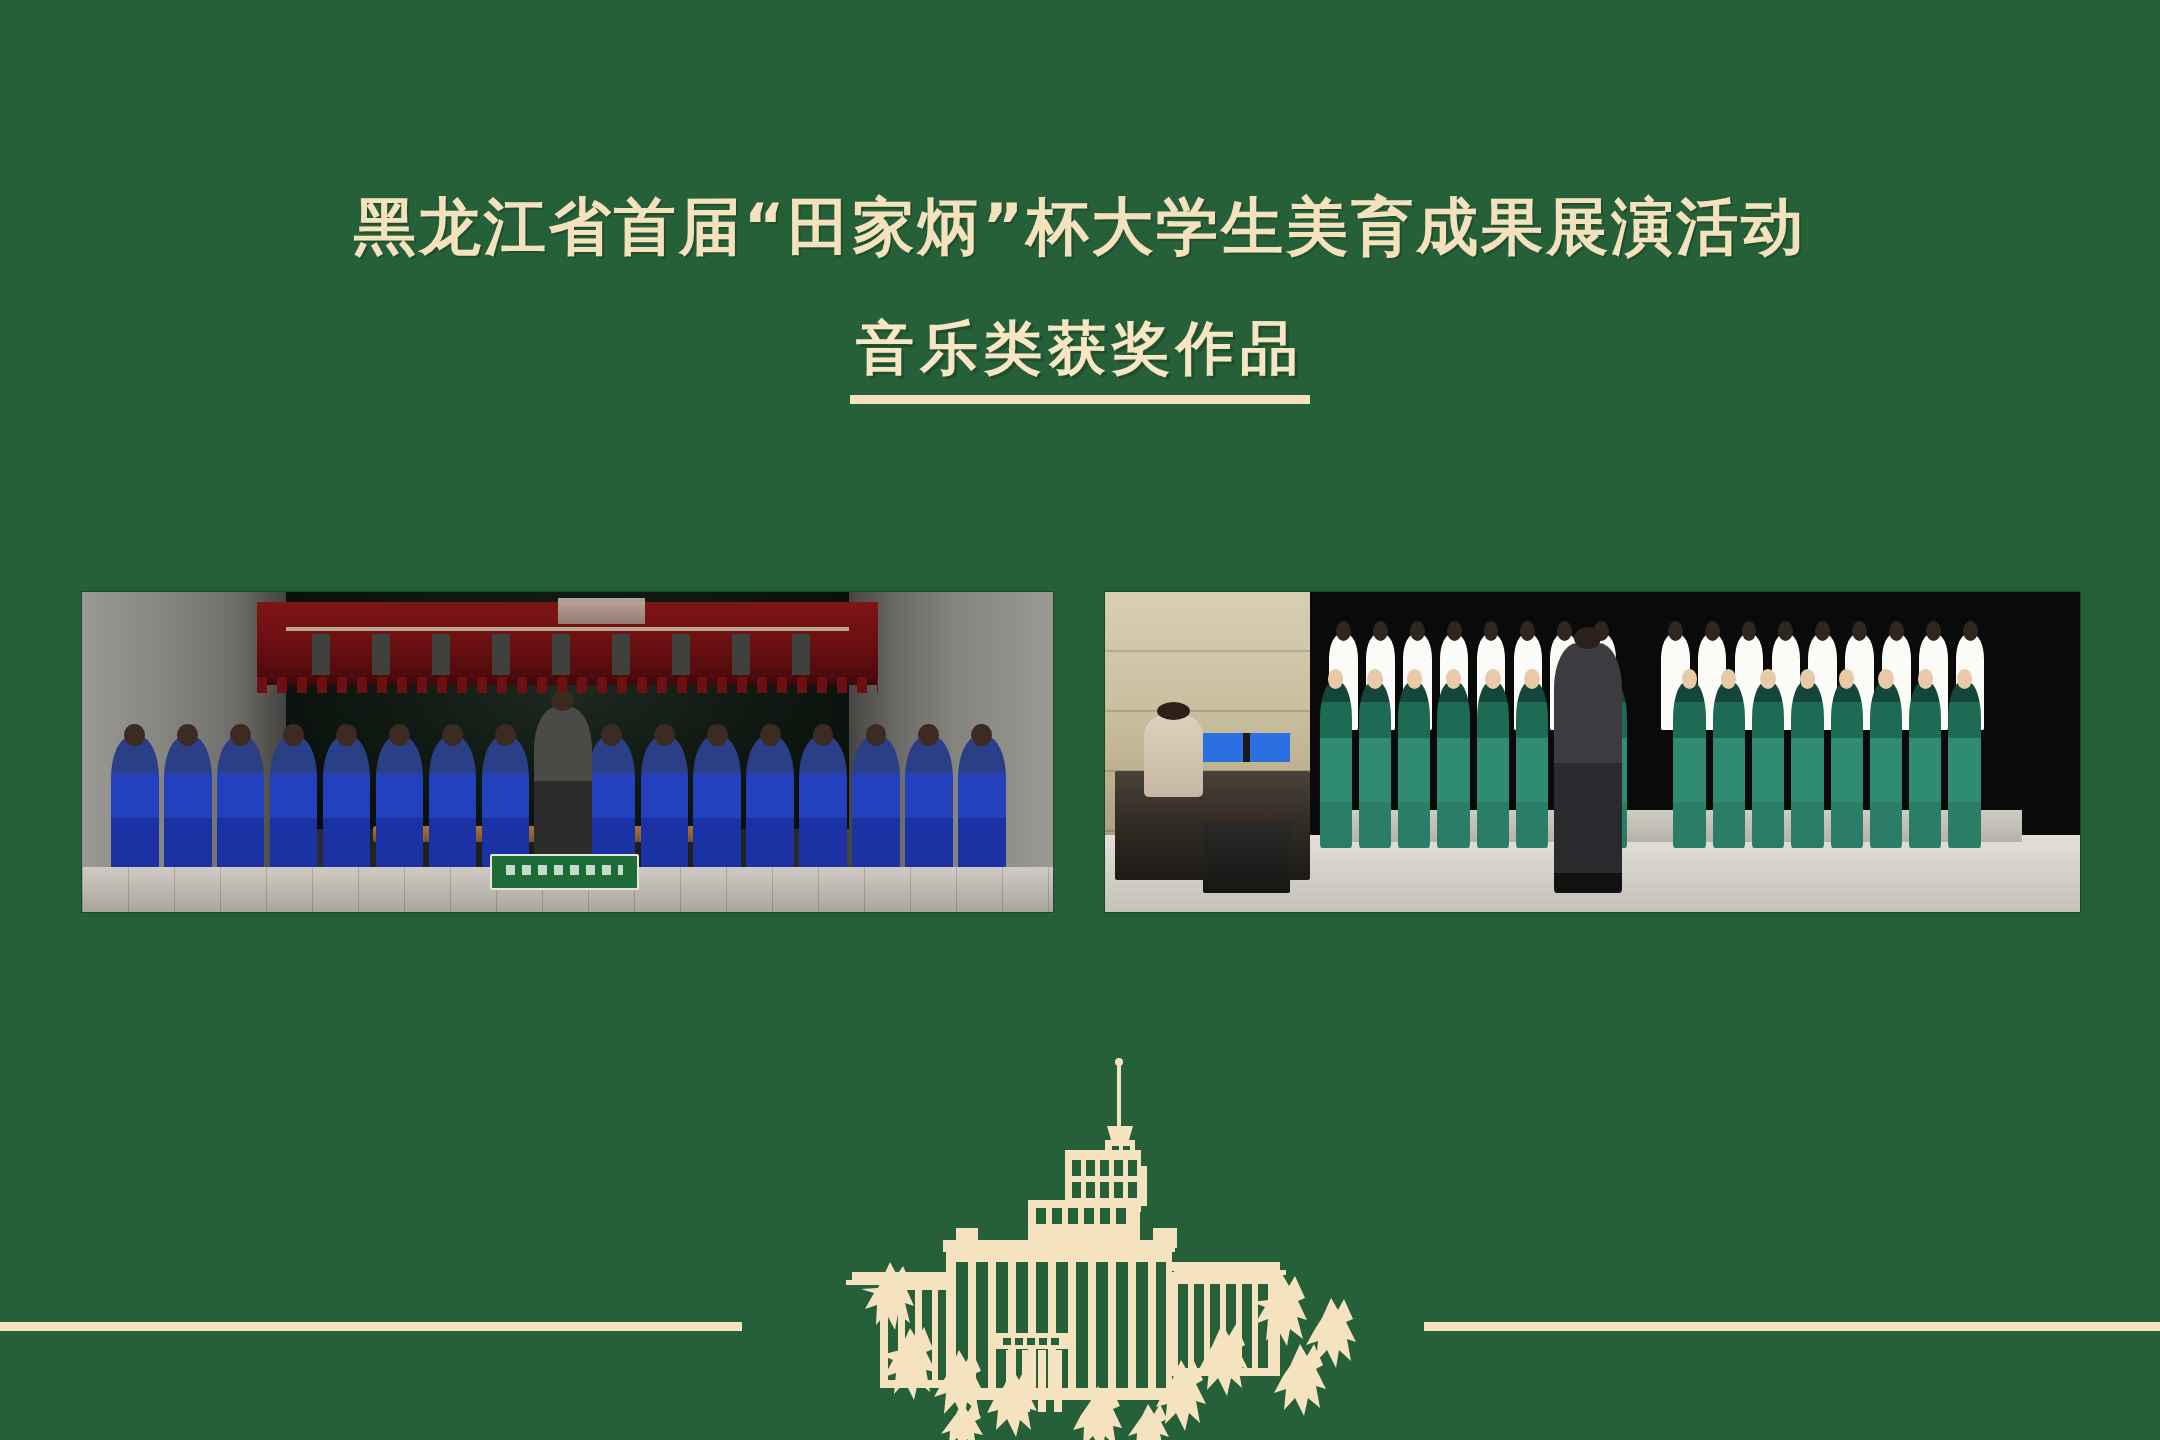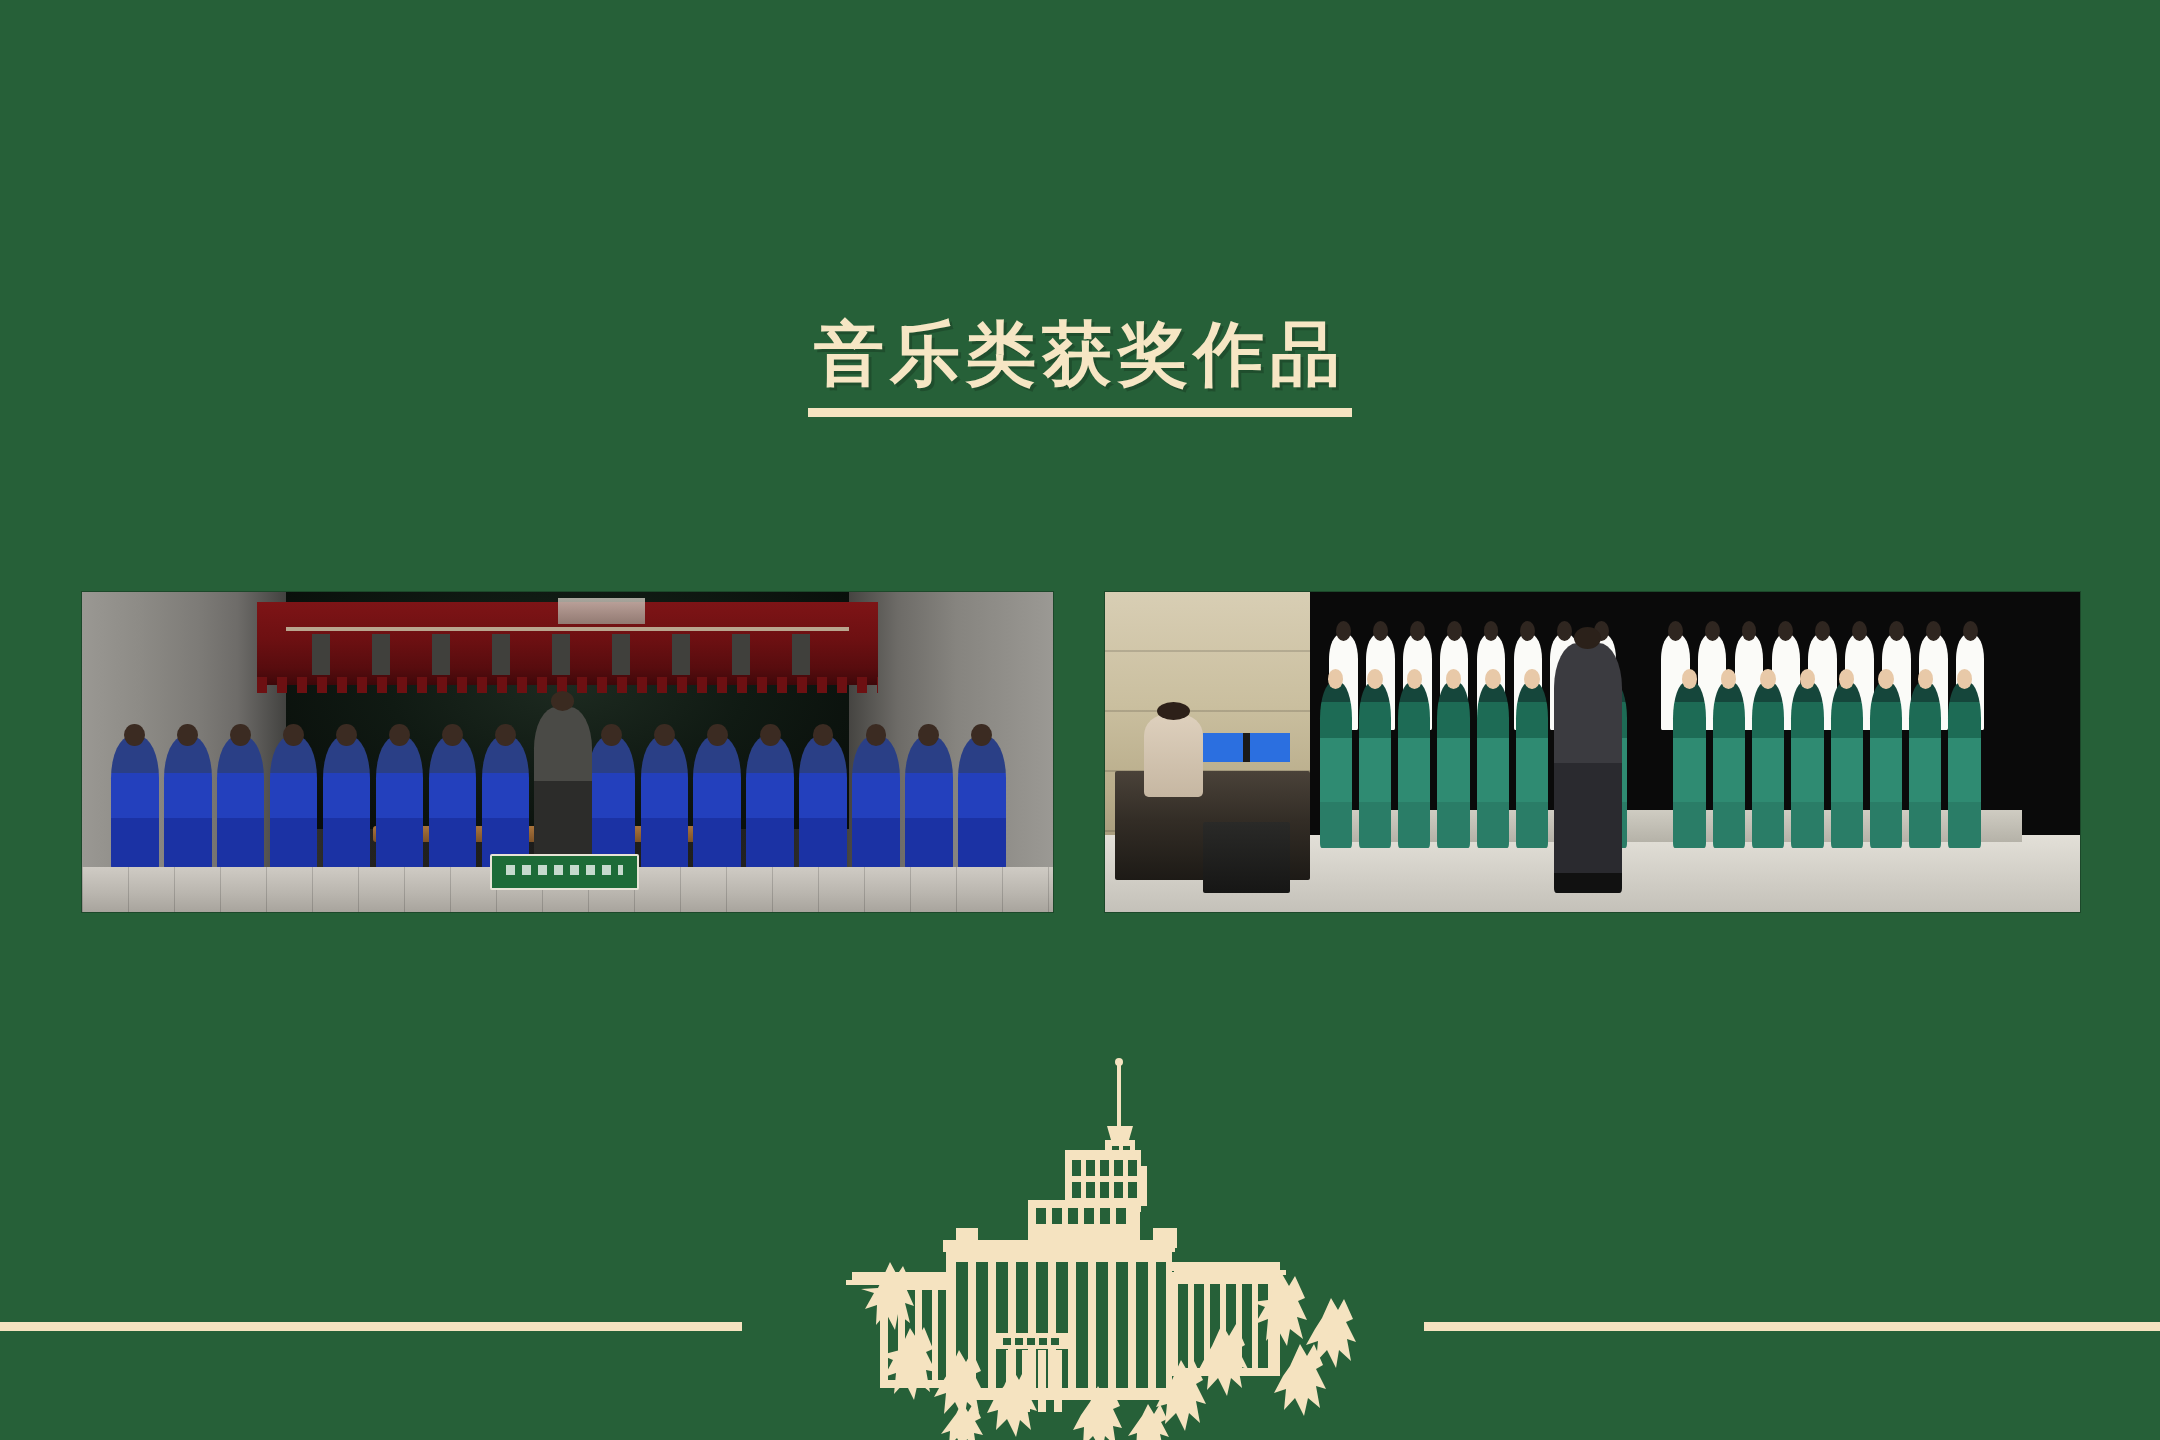--- a/index.html
+++ b/index.html
@@ -25,21 +25,21 @@
     white-space:nowrap;
     text-shadow:2px 2px 0 rgba(0,0,0,.18);
   }
   .title-sub-wrap{
     position:absolute;left:0;right:0;top:318px;
     text-align:center;
   }
   .title-sub{
     display:inline-block;
     color:#F6E6C4;
-    font-size:70px;
+    font-size:58px;
     font-weight:bold;
     letter-spacing:6px;
     line-height:1.05;
     padding:0 6px 16px 6px;
     border-bottom:9px solid #F5E3C0;
     text-shadow:3px 3px 0 rgba(0,0,0,.18);
   }
 
   
   .photos{
@@ -151,20 +151,21 @@
   .building{
     position:absolute;left:760px;top:1050px;width:640px;height:390px;
   }
   .building svg{display:block;width:100%;height:100%;}
 </style>
 </head>
 <body style="background: rgb(38, 96, 56);">
 
 <div class="stage">
 
+  <div class="title-main">黑龙江省首届“田家炳”杯大学生美育成果展演活动</div>
 
   <div class="title-sub-wrap">
     <div class="title-sub">音乐类获奖作品</div>
   </div>
 
   <div class="photos">
 
     <div class="photo left">
       <div class="photo-inner">
         <div class="hall-wall-l"></div>

